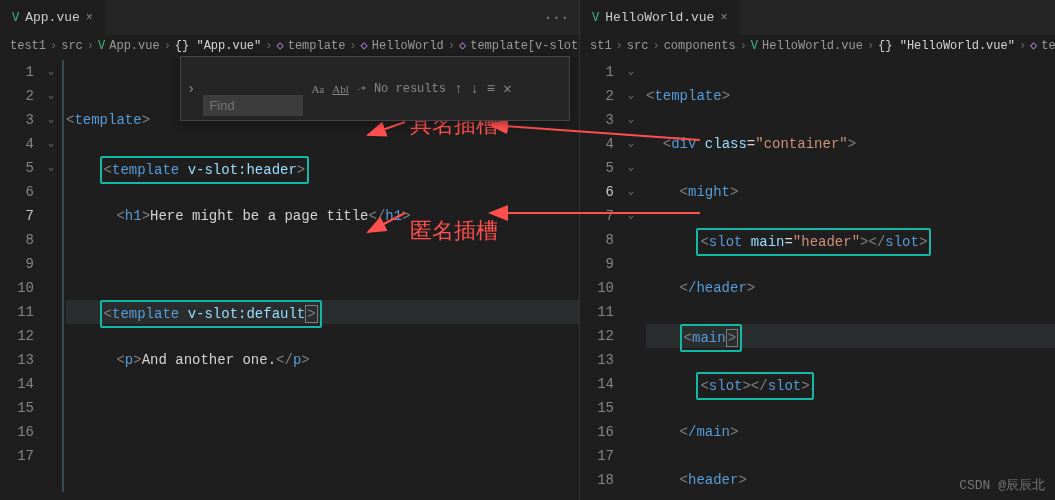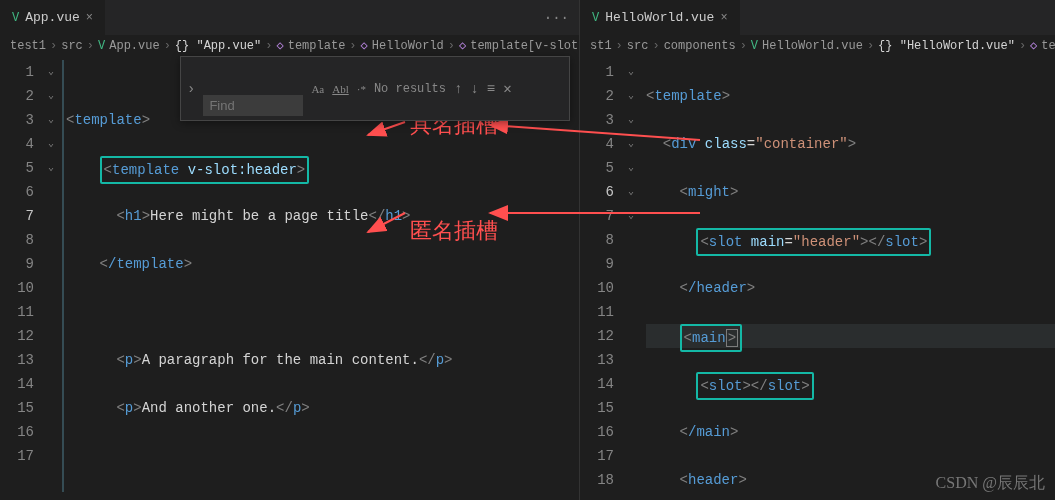--- a/index.html
+++ b/index.html
@@ -54,21 +54,21 @@
 .t-str { color: #ce9178; }
 .t-text { color: #d4d4d4; }
 .t-punct { color: #d4d4d4; }
 .edge { position: absolute; left: 0; top: 4px; width: 2px; height: 432px; background: #4b7a8a; opacity: 0.5;}
 
 .redbox { border: 2px solid #14b8a6; border-radius: 2px; padding: 0 2px; display: inline-block; }
 
 .annot { position: absolute; color: #ff4f4f; font-size: 22px; font-family: SimHei, 'Microsoft YaHei', sans-serif; z-index: 15; }
 svg.arrows { position: absolute; top: 0; left: 0; pointer-events: none; z-index: 14; }
 
-.watermark { position: absolute; bottom: 6px; right: 10px; color: #777; font-size: 16px; font-family: Liberation Serif, serif;}
+.watermark { position: absolute; bottom: 6px; right: 10px; color: #777; font-size: 13px; font-family: Liberation Mono, monospace;}
 .cursor-box { border: 1px solid #7c7c7c; padding: 0 1px;}
 </style>
 </head>
 <body>
 
 <div class="panes">
 
   <div class="pane pane-left">
     <div class="tabs">
       <div class="tab active">
@@ -133,23 +133,22 @@
           <div></div>
           <div></div>
           <div></div>
           <div></div>
       </div>
       <div class="code">
         <div class="edge"></div>
 <div class="line"><span class="t-brack">&lt;</span><span class="t-tag">template</span><span class="t-brack">&gt;</span></div>
 <div class="line">    <span class="redbox"><span class="t-brack">&lt;</span><span class="t-tag">template</span> <span class="t-attr">v-slot:header</span><span class="t-brack">&gt;</span></span></div>
 <div class="line">      <span class="t-brack">&lt;</span><span class="t-tag">h1</span><span class="t-brack">&gt;</span><span class="t-text">Here might be a page title</span><span class="t-brack">&lt;/</span><span class="t-tag">h1</span><span class="t-brack">&gt;</span></div>
-<div class="line">    <span class="t-brack">&lt;</span><span class="t-tag">/template</span><span class="t-brack">&gt;</span></div>
 <div class="line"></div>
-<div class="line">      <span class="t-brack">&lt;</span><span class="t-tag">p</span><span class="t-brack">&gt;</span><span class="t-text">A paragraph for the main content.</span><span class="t-brack">&lt;/</span><span class="t-tag">p</span><span class="t-brack">&gt;</span></div>
+<div class="line hl">    <span class="redbox"><span class="t-brack">&lt;</span><span class="t-tag">template</span> <span class="t-attr">v-slot:default</span><span class="t-brack cursor-box">&gt;</span></span></div>
 <div class="line">      <span class="t-brack">&lt;</span><span class="t-tag">p</span><span class="t-brack">&gt;</span><span class="t-text">And another one.</span><span class="t-brack">&lt;/</span><span class="t-tag">p</span><span class="t-brack">&gt;</span></div>
 
 
 
 
 
 
 
 
       </div>

